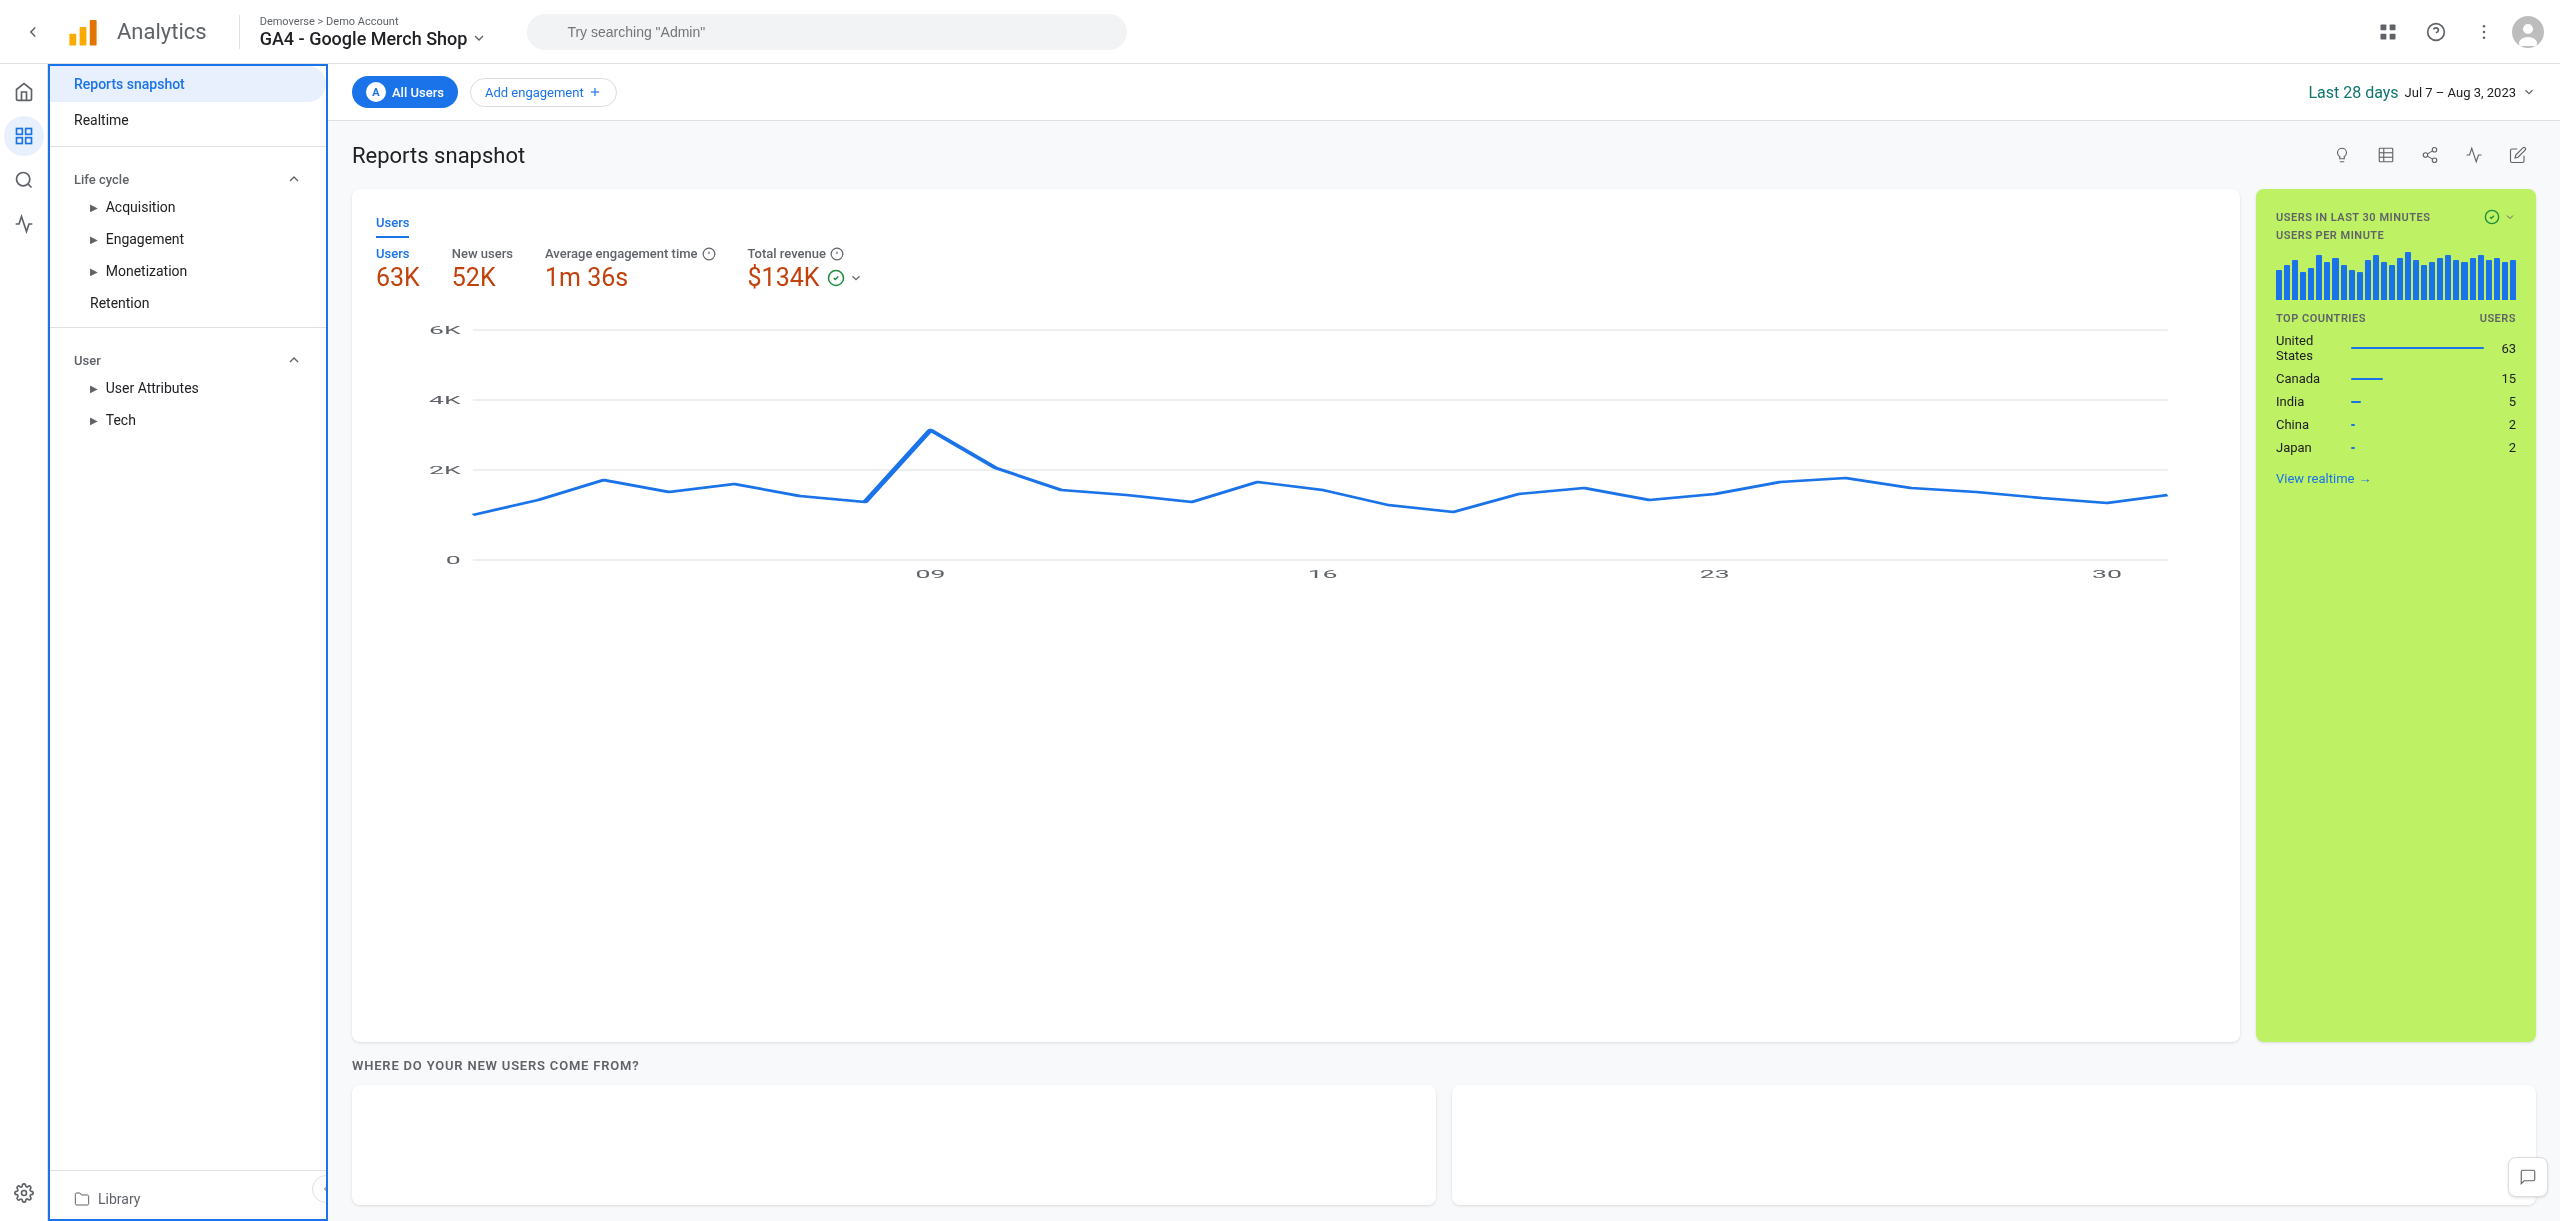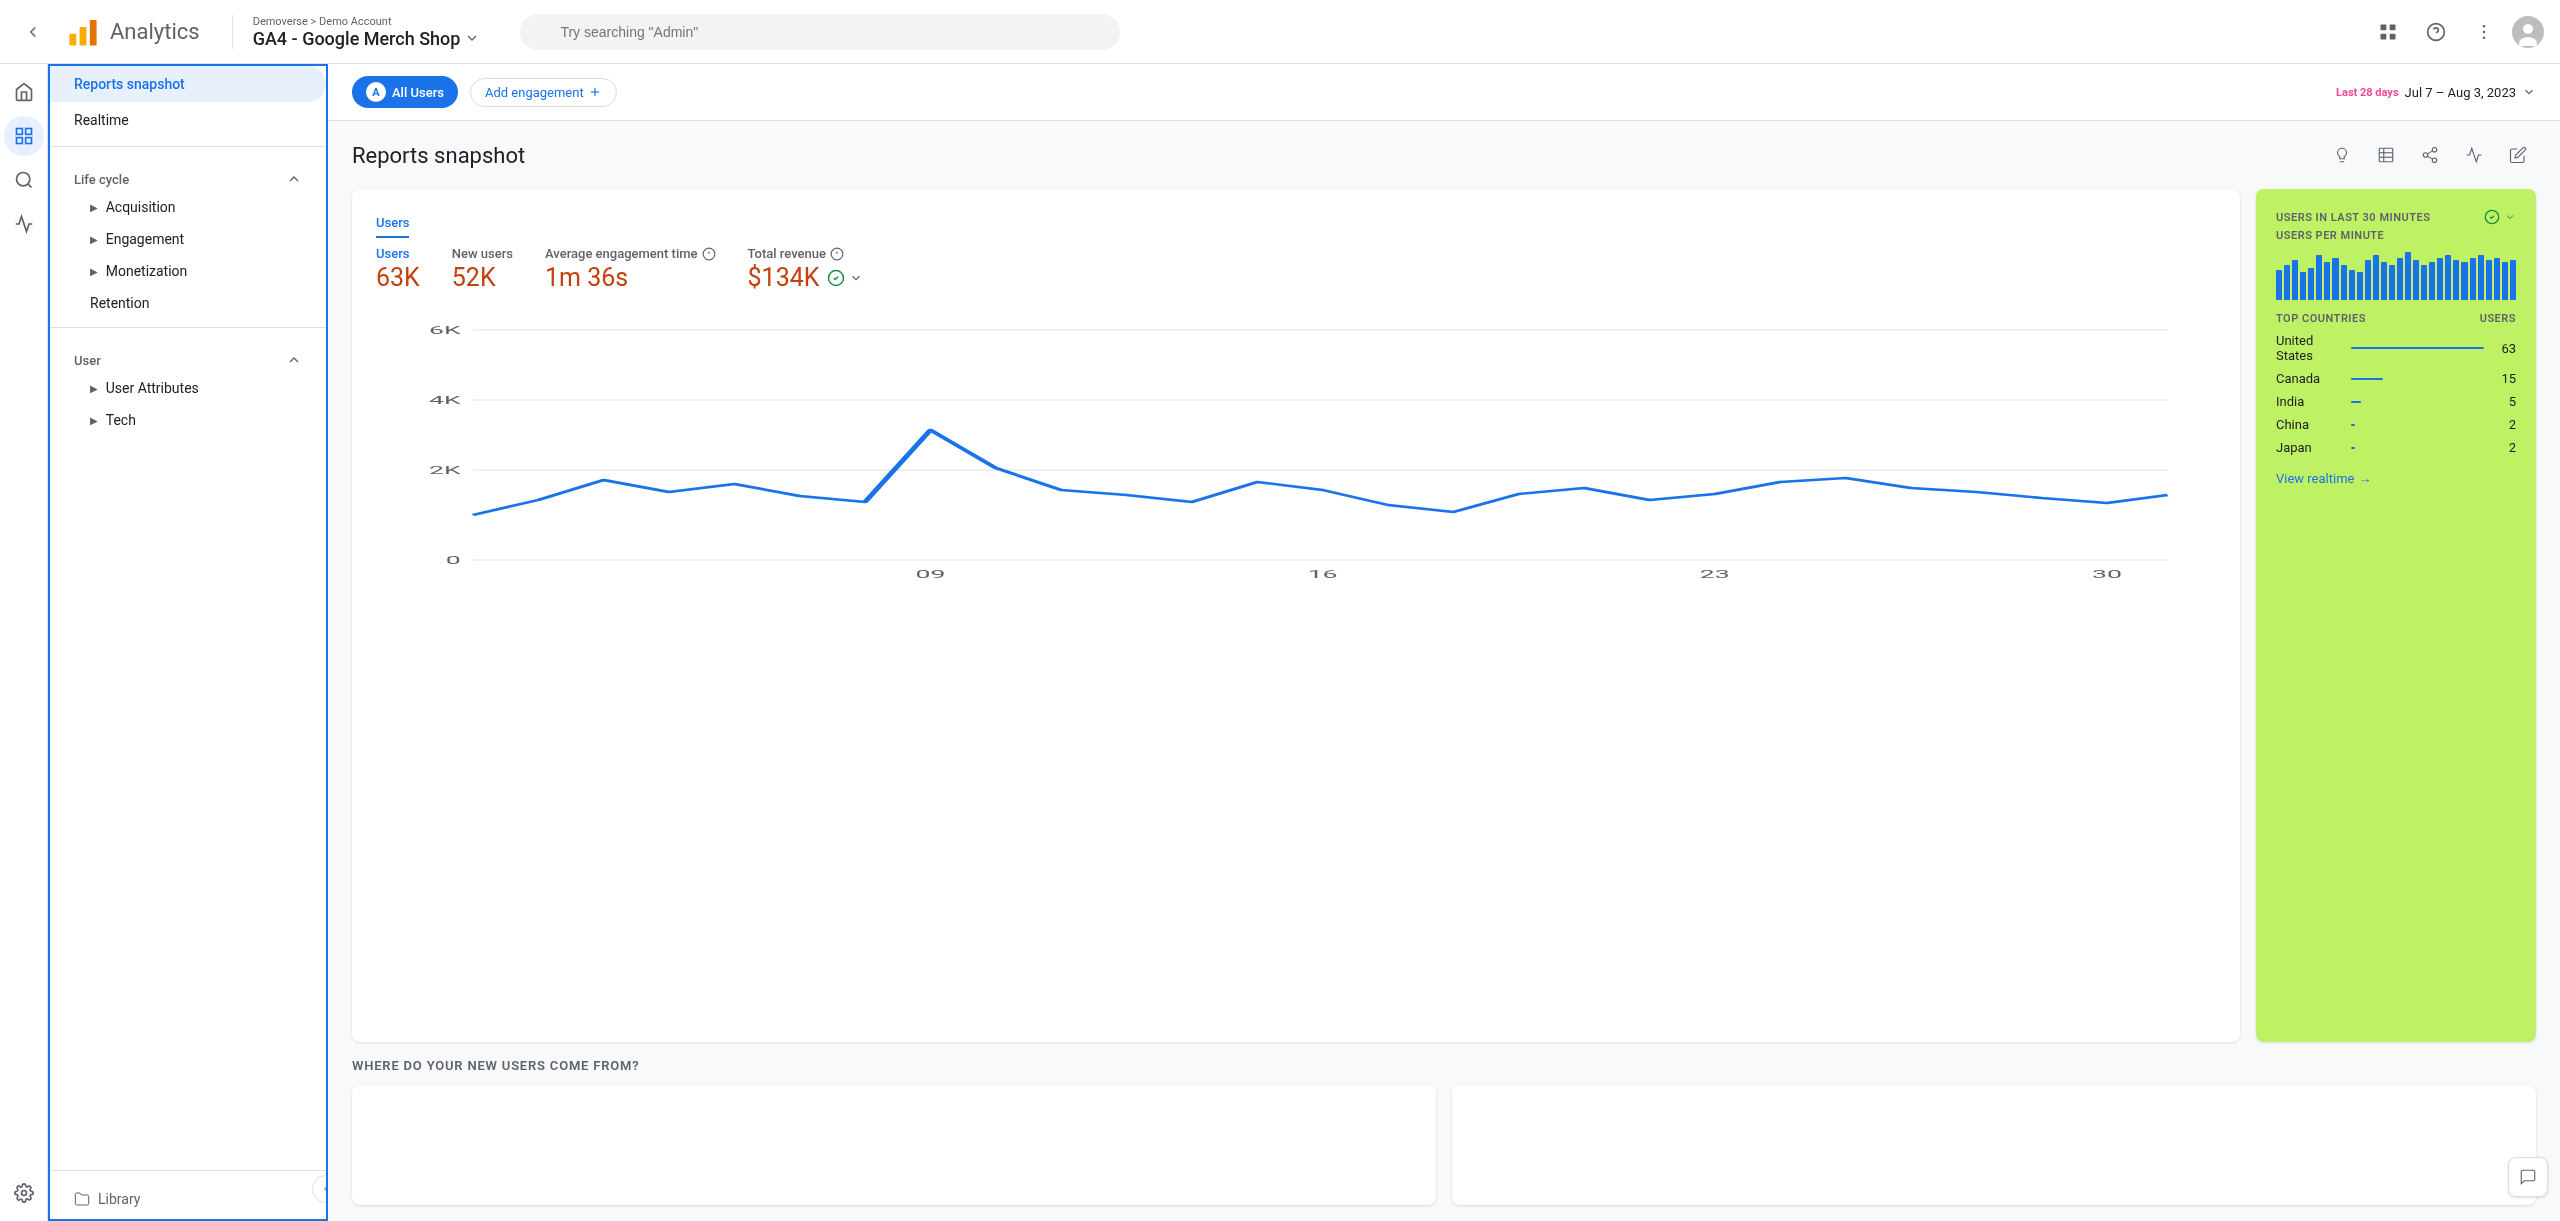--- a/index.html
+++ b/index.html
@@ -1,21 +1,21 @@
 <!DOCTYPE html>
 <html><head>
   <meta charset="utf-8">
   <style>
     * { box-sizing: border-box; margin: 0; padding: 0; }
     body { font-family: 'Google Sans', Roboto, Arial, sans-serif; background: #f8f9fa; color: #202124; font-size: 14px; display: flex; flex-direction: column; height: 100vh; overflow: hidden; }
 
     
     .top-bar { display: flex; align-items: center; background: #fff; border-bottom: 1px solid #e0e0e0; padding: 0 16px; height: 64px; flex-shrink: 0; gap: 16px; }
     .back-btn { color: #5f6368; cursor: pointer; font-size: 18px; padding: 8px; border-radius: 50%; display: flex; align-items: center; justify-content: center; }
-    .logo-area { display: flex; align-items: center; gap: 10px; }
+    .logo-area { display: flex; align-items: center; gap: 17px; }
     .app-title { font-size: 22px; font-weight: 400; color: #5f6368; }
     .breadcrumb { display: flex; flex-direction: column; margin-left: 16px; border-left: 1px solid #e0e0e0; padding-left: 20px; }
     .breadcrumb-top { font-size: 11px; color: #5f6368; }
     .breadcrumb-main { display: flex; align-items: center; gap: 4px; font-size: 18px; font-weight: 500; color: #202124; cursor: pointer; }
     .search-bar { flex: 1; max-width: 600px; margin: 0 24px; }
     .search-input { width: 100%; background: #f1f3f4; border: none; border-radius: 24px; padding: 10px 16px 10px 40px; font-size: 14px; color: #5f6368; outline: none; position: relative; }
     .search-wrap { position: relative; }
     .search-wrap .search-icon-inner { position: absolute; left: 12px; top: 50%; transform: translateY(-50%); color: #5f6368; }
     .top-actions { display: flex; align-items: center; gap: 8px; margin-left: auto; }
     .icon-btn { width: 40px; height: 40px; border-radius: 50%; display: flex; align-items: center; justify-content: center; cursor: pointer; color: #5f6368; font-size: 18px; }
@@ -43,21 +43,21 @@
 
     
     .content-area { flex: 1; overflow-y: auto; background: #f8f9fa; display: flex; flex-direction: column; }
 
     
     .content-header { background: #fff; padding: 12px 24px; display: flex; align-items: center; gap: 12px; border-bottom: 1px solid #e0e0e0; }
     .all-users-chip { display: flex; align-items: center; gap: 6px; background: #1a73e8; color: #fff; border-radius: 20px; padding: 6px 14px; font-size: 13px; font-weight: 500; cursor: pointer; }
     .all-users-avatar { width: 20px; height: 20px; border-radius: 50%; background: #fff; color: #1a73e8; display: flex; align-items: center; justify-content: center; font-size: 11px; font-weight: 700; }
     .add-comparison-btn { display: flex; align-items: center; gap: 4px; border: 1px solid #dadce0; border-radius: 20px; padding: 6px 14px; font-size: 13px; color: #1a73e8; cursor: pointer; background: #fff; }
     .date-range { margin-left: auto; display: flex; align-items: center; gap: 6px; font-size: 13px; color: #202124; cursor: pointer; }
-    .date-label { color: #ec4899; font-size: 11px; font-weight: bold; }
+    .date-label { color: #0f766e; font-size: 16px; }
 
     
     .reports-title-bar { padding: 16px 24px 8px 24px; display: flex; align-items: center; justify-content: space-between; }
     .reports-title { font-size: 22px; font-weight: 400; color: #202124; }
     .title-actions { display: flex; gap: 8px; }
     .title-action-icon { width: 36px; height: 36px; border-radius: 50%; display: flex; align-items: center; justify-content: center; cursor: pointer; color: #5f6368; font-size: 16px; }
 
     
     .cards-row { display: flex; gap: 16px; padding: 8px 24px 16px 24px; flex: 1; }
 

